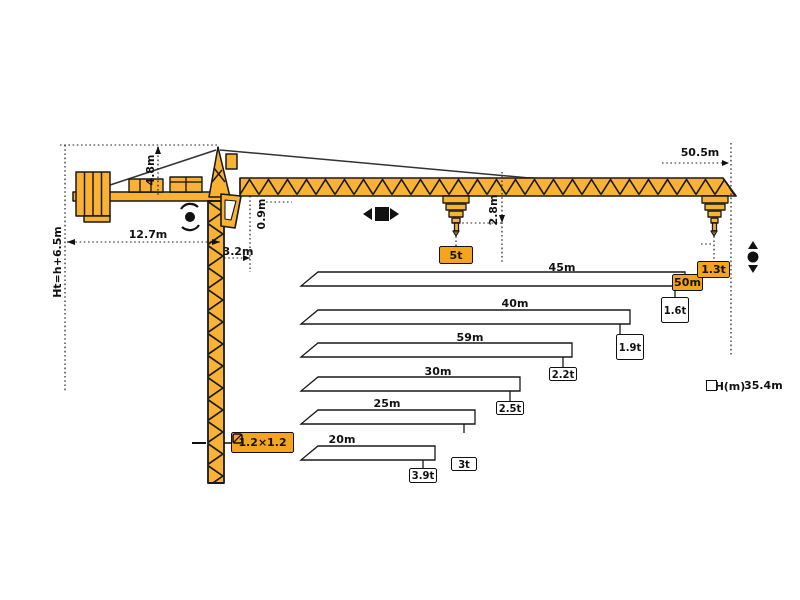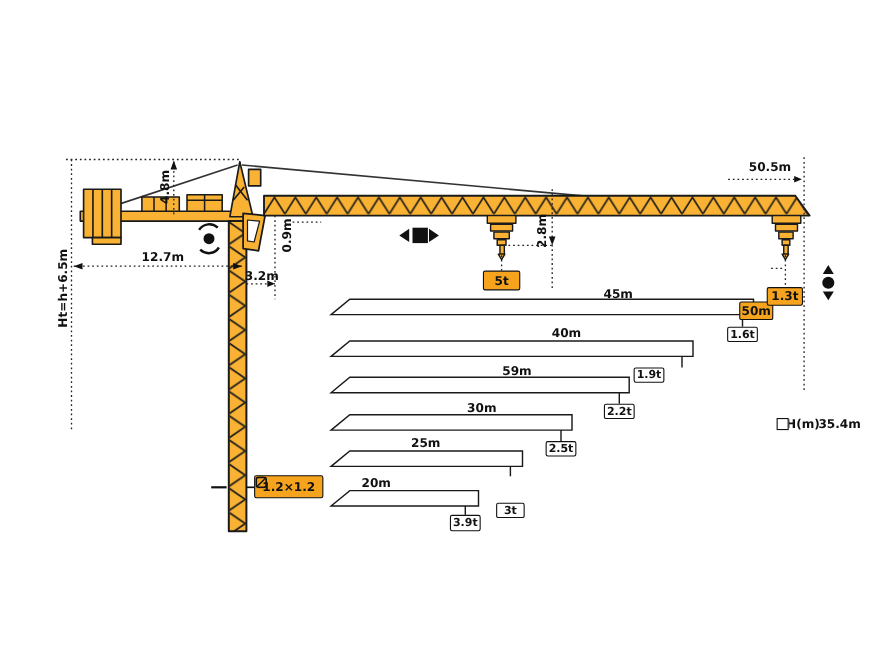--- a/index.html
+++ b/index.html
@@ -195,20 +195,20 @@
     <span>35.4m</span>
   </div>
 
   <div class="dim" style="left:562px;top:267px;">45m</div>
   <div class="dim" style="left:515px;top:303px;">40m</div>
   <div class="dim" style="left:470px;top:337px;">59m</div>
   <div class="dim" style="left:438px;top:371px;">30m</div>
   <div class="dim" style="left:387px;top:403px;">25m</div>
   <div class="dim" style="left:342px;top:439px;">20m</div>
 
-  <div class="wbox" style="left:661px;top:297px;width:28px;height:14px;">1.6t</div>
-  <div class="wbox" style="left:576px;top:334px;width:28px;height:14px;">1.9t</div>
+  <div class="wbox" style="left:661px;top:297px;width:28px;height:26px;">1.6t</div>
+  <div class="wbox" style="left:616px;top:334px;width:28px;height:26px;">1.9t</div>
   <div class="wbox" style="left:549px;top:367px;width:28px;height:14px;">2.2t</div>
   <div class="wbox" style="left:496px;top:401px;width:28px;height:14px;">2.5t</div>
   <div class="wbox" style="left:451px;top:457px;width:26px;height:14px;">3t</div>
   <div class="wbox" style="left:409px;top:468px;width:28px;height:15px;">3.9t</div>
 
 </div>
 
 </body></html>

